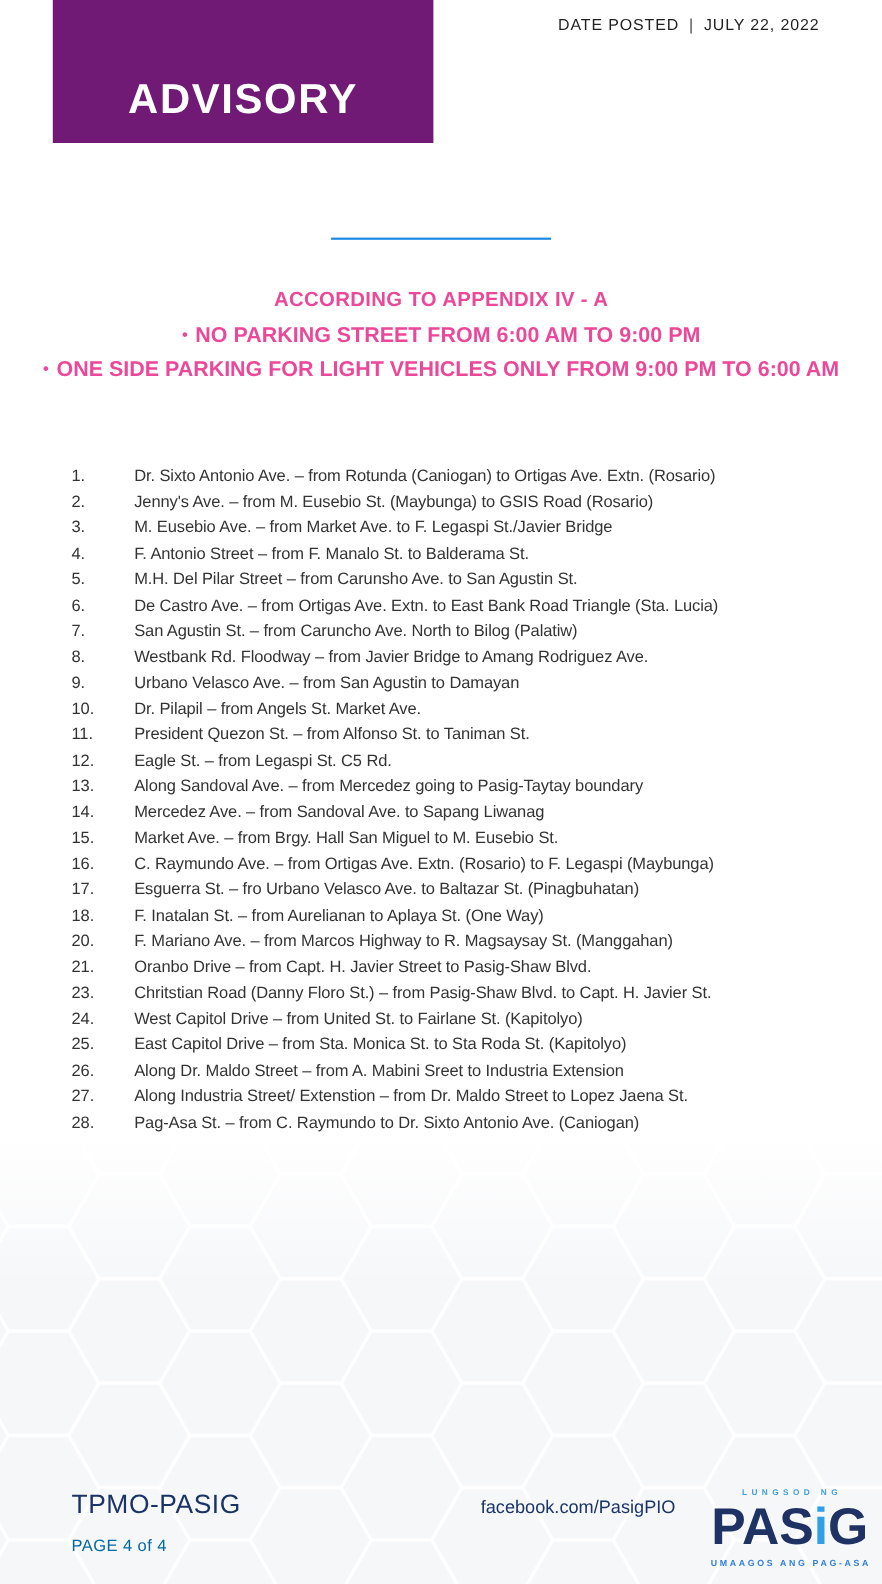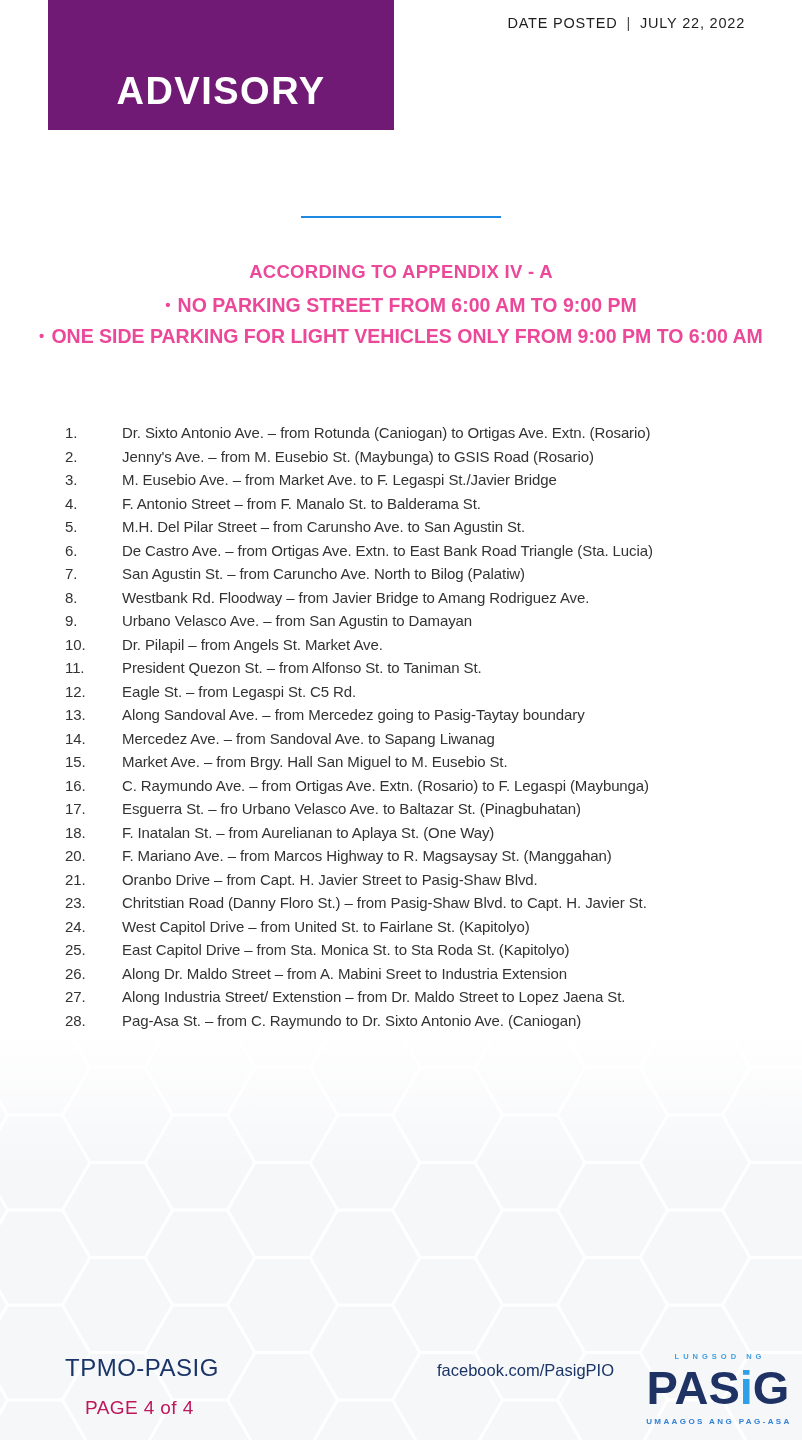--- a/index.html
+++ b/index.html
@@ -59,21 +59,21 @@
   .street-row .num  { text-align:left; }
   .street-row .text { }
 
   
   .footer-org {
     position:absolute; left:65px; top:1354px; z-index:2;
     font-size:24px; font-weight:400; color:#1a3467; letter-spacing:0.5px;
   }
   .footer-page {
     position:absolute; left:65px; top:1397px; z-index:2;
-    font-size:19px; color:#be185d; letter-spacing:0.4px;margin-left:20px;
+    font-size:15px; color:#0369a1; letter-spacing:0.4px;
   }
   .footer-fb {
     position:absolute; left:437px; top:1361px; z-index:2;
     font-size:16.5px; color:#1a3467; font-weight:500; text-decoration:none;
   }
   .logo {
     position:absolute; left:633px; top:1320px; width:170px; z-index:2;
     text-align:center;
     margin-top:32px;
   }

